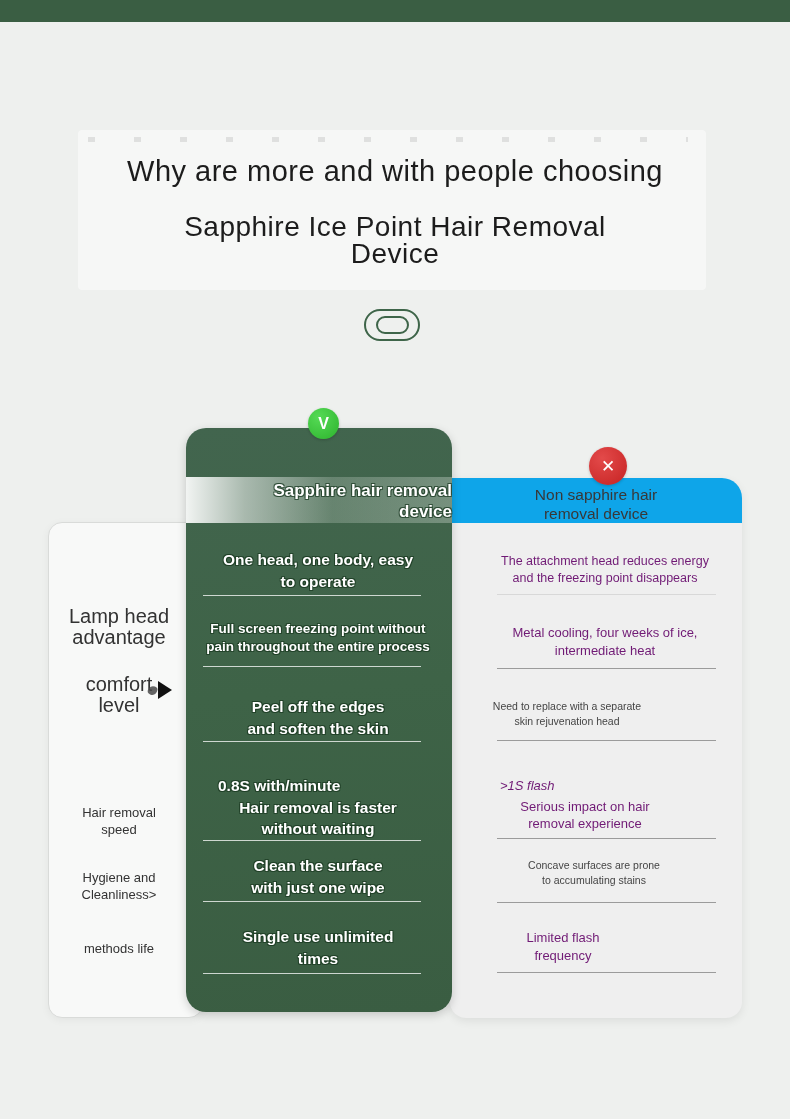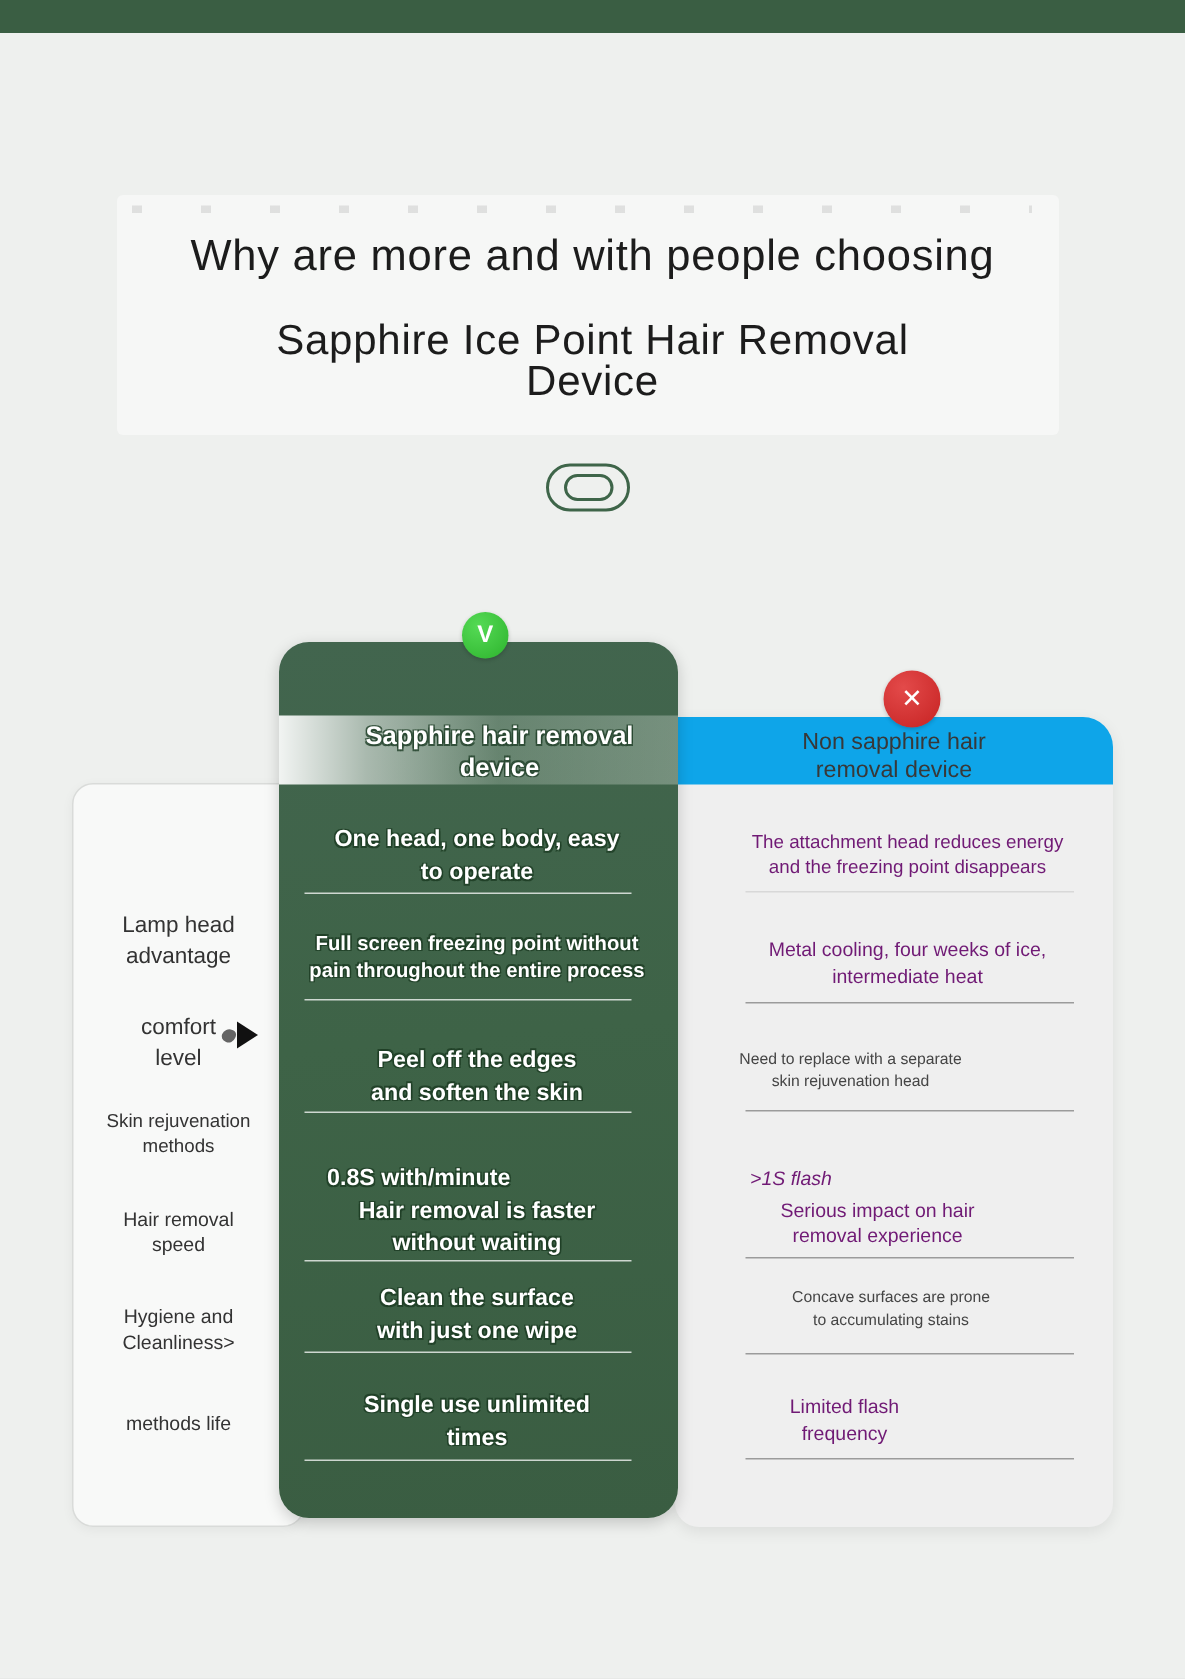--- a/index.html
+++ b/index.html
@@ -51,21 +51,21 @@
     text-align:center; font-size:15.5px; line-height:19px; color:#383838; padding-top:7px;
   }
   .green-panel{
     position:absolute; left:186px; top:428px; width:266px; height:584px;
     background:linear-gradient(175deg,#42654e 0%, #3e6347 45%, #3a5d42 100%);
     border-radius:20px; z-index:3; box-shadow:0 3px 10px rgba(0,0,0,.18);
   }
   .green-header-band{
     position:absolute; left:186px; top:477px; width:266px; height:46px; z-index:4;
     background:linear-gradient(90deg, rgba(255,255,255,.93) 0%, rgba(255,255,255,.55) 22%, rgba(238,244,238,.22) 55%, rgba(242,246,242,.30) 100%);
-    text-align:center; font-size:17px; font-weight:700; color:#fff; line-height:21px; padding-top:3px;
+    text-align:right; font-size:17px; font-weight:700; color:#fff; line-height:21px; padding-top:3px;
     text-shadow:1px 1px 0 rgba(40,70,48,.85), -1px 1px 0 rgba(40,70,48,.85), 1px -1px 0 rgba(40,70,48,.85), -1px -1px 0 rgba(40,70,48,.85);
     padding-left:28px;
   }
   .badge{
     position:absolute; border-radius:50%; z-index:5; color:#fff;
     display:flex; align-items:center; justify-content:center; font-weight:800;
   }
   .badge-check{
     left:308px; top:408px; width:31px; height:31px; font-size:16px;
     background:radial-gradient(circle at 35% 30%, #55da55, #2db32d);
@@ -73,21 +73,21 @@
   }
   .badge-cross{
     left:589px; top:447px; width:38px; height:38px; font-size:17px;
     background:radial-gradient(circle at 35% 30%, #e34a4a, #c62222);
     box-shadow:0 1px 3px rgba(0,0,0,.2);
   }
 
   
   .row-label{
     position:absolute; left:50px; width:138px; z-index:2; text-align:center;
-    color:#333; line-height:21px; font-size:15px;
+    color:#333; line-height:21px; font-size:20px;
   }
   .lbl-1{ top:606px; }
   .lbl-2{ top:674px; }
   .lbl-3{ top:739px; font-size:12.5px; line-height:17px; }
   .lbl-4{ top:804px; font-size:13px;   line-height:17px; }
   .lbl-5{ top:869px; font-size:13px;   line-height:17px; }
   .lbl-6{ top:940px; font-size:13px;   line-height:17px; }
   .cursor-icon{ position:absolute; left:148px; top:680px; width:28px; height:20px; z-index:2; }
   .cursor-icon .blob{
     position:absolute; left:0; top:6px; width:9px; height:9px; background:#4a4a4a;
@@ -161,21 +161,20 @@
 
   <div class="badge badge-check">V</div>
   <div class="badge badge-cross">✕</div>
 
   <div class="row-label lbl-1">Lamp head<br>advantage</div>
   <div class="row-label lbl-2">comfort<br>level</div>
   <div class="cursor-icon">
     <span class="blob"></span>
     <span class="tri"></span>
   </div>
-  <div class="row-label lbl-3">Skin rejuvenation<br>methods</div>
   <div class="row-label lbl-4">Hair removal<br>speed</div>
   <div class="row-label lbl-5">Hygiene and<br>Cleanliness&gt;</div>
   <div class="row-label lbl-6">methods life</div>
 
   <div class="g-row g1">One head, one body, easy<br>to operate</div>
   <div class="g-div gd1"></div>
   <div class="g-row g2">Full screen freezing point without<br>pain throughout the entire process</div>
   <div class="g-div gd2"></div>
   <div class="g-row g3">Peel off the edges<br>and soften the skin</div>
   <div class="g-div gd3"></div>

